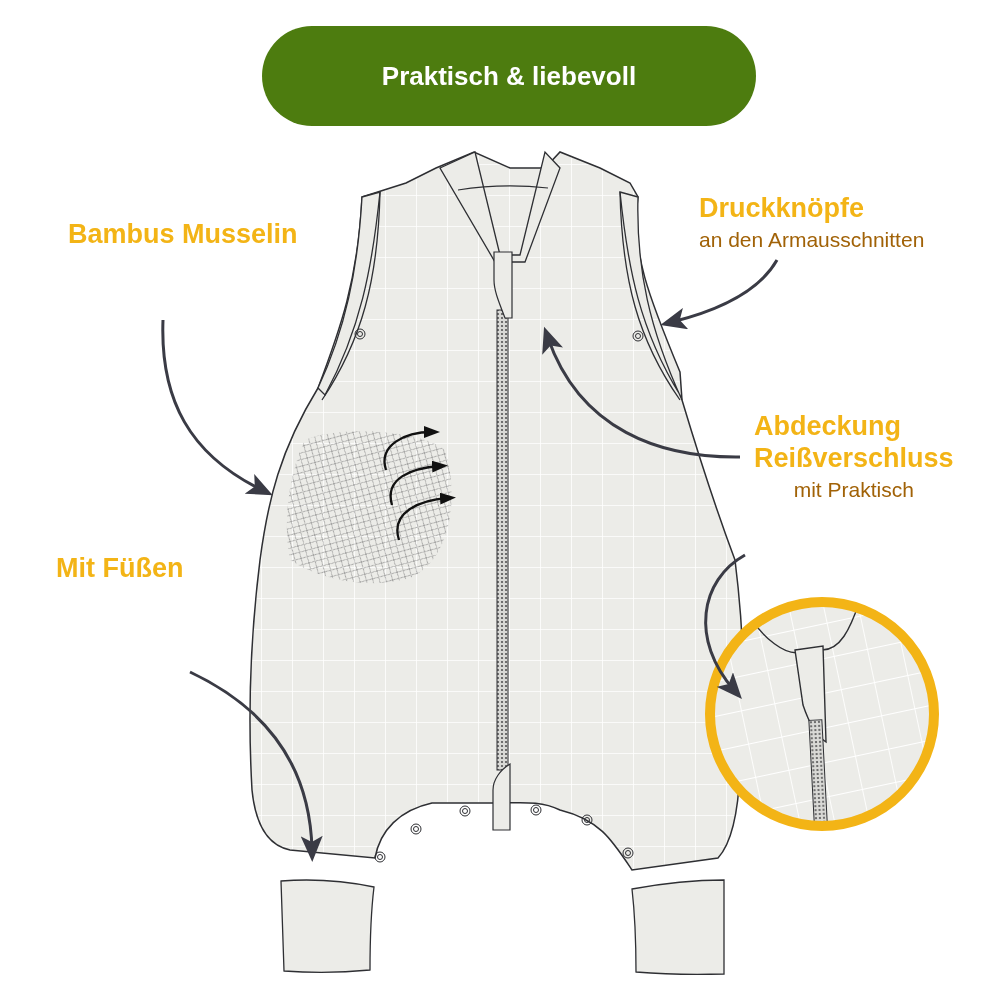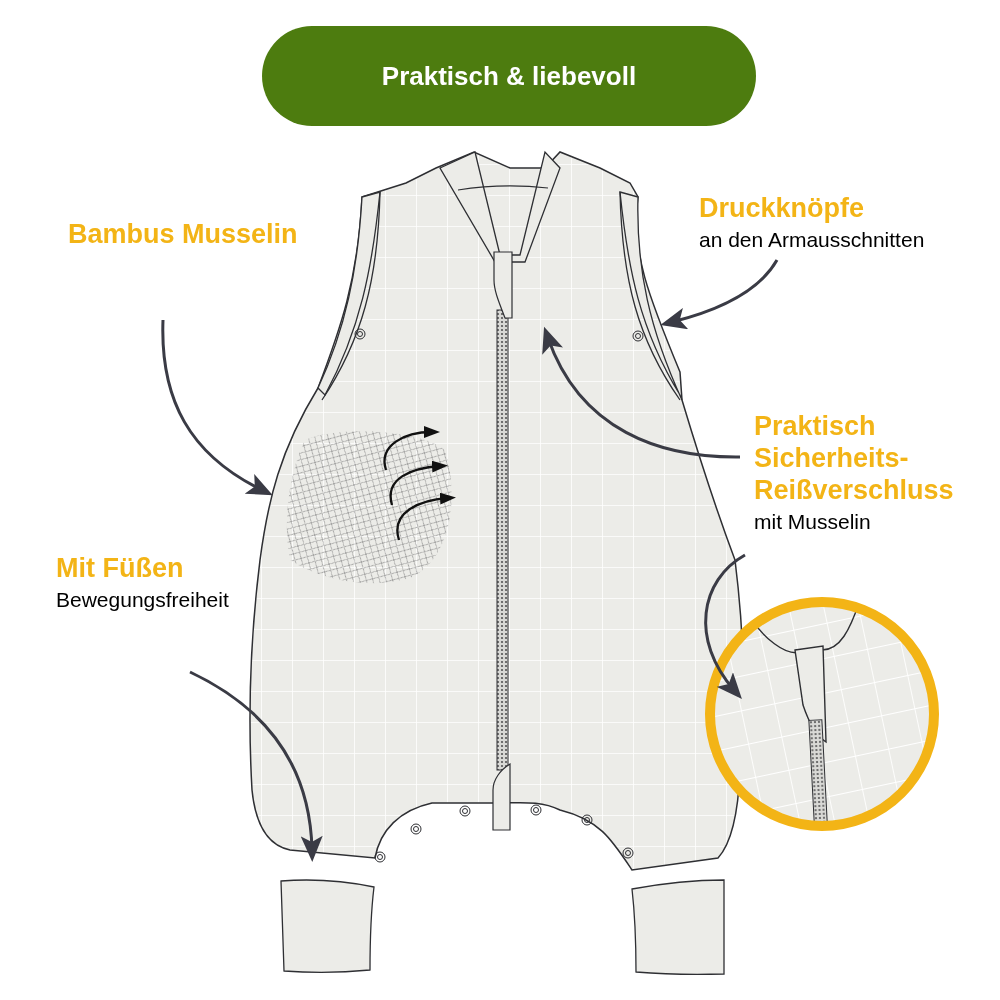--- a/index.html
+++ b/index.html
@@ -6,21 +6,21 @@
     body { width: 1000px; height: 1000px; position: relative; overflow: hidden;
            font-family: "Liberation Sans", "DejaVu Sans", sans-serif; }
     .banner {
       position: absolute; left: 262px; top: 26px; width: 494px; height: 100px;
       border-radius: 50px; background: #4d7c0f; color: #ffffff;
       display: flex; flex-direction: column; align-items: center; justify-content: center;
       font-weight: bold; font-size: 26px; line-height: 34px; text-align: center;
     }
     .label { position: absolute; }
     .label .title { color: #f3b416; font-weight: bold; font-size: 27px; line-height: 32px; display: block; }
-    .label .desc { color: #000000; font-size: 21px; line-height: 32px; display: block; }
+    .label .desc { color: #a16207; font-size: 21px; line-height: 32px; display: block; text-align: center; }
     svg.art { position: absolute; left: 0; top: 0; }
   </style>
 </head>
 <body>
 
 <div class="banner">
   <span>Praktisch &amp; liebevoll</span>
 </div>
 
 <svg class="art" width="1000" height="1000" viewBox="0 0 1000 1000">
@@ -137,22 +137,20 @@
 <div class="label" style="left:40px; top:218px;margin-left:28px;">
   <span class="title">Bambus Musselin</span>
 </div>
 
 <div class="label" style="left:679px; top:192px;margin-left:20px;">
   <span class="title">Druckknöpfe</span>
   <span class="desc">an den Armausschnitten</span>
 </div>
 
 <div class="label" style="left:754px; top:410px;">
-  <span class="title">Praktisch</span>
-  <span class="title">Sicherheits-</span>
+  <span class="title">Abdeckung</span>
   <span class="title">Reißverschluss</span>
-  <span class="desc">mit Musselin</span>
+  <span class="desc">mit Praktisch</span>
 </div>
 
 <div class="label" style="left:56px; top:552px;">
   <span class="title">Mit Füßen</span>
-  <span class="desc">Bewegungsfreiheit</span>
 </div>
 
 </body></html>

